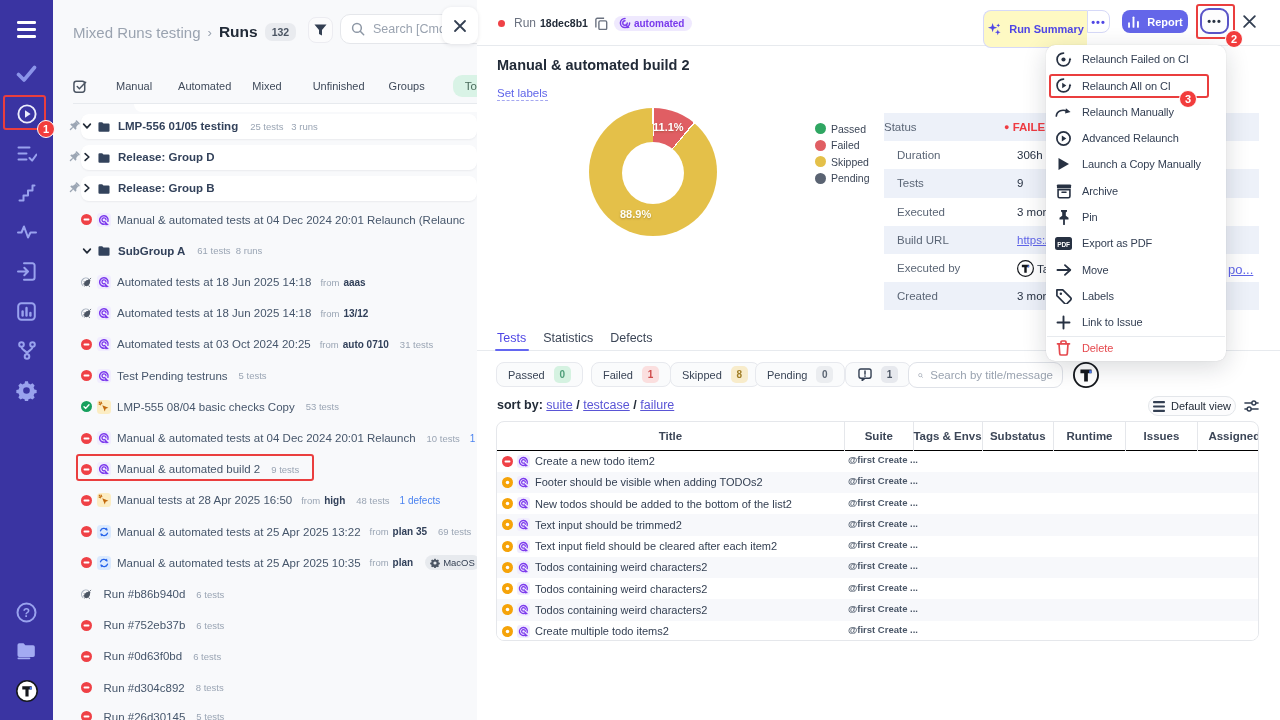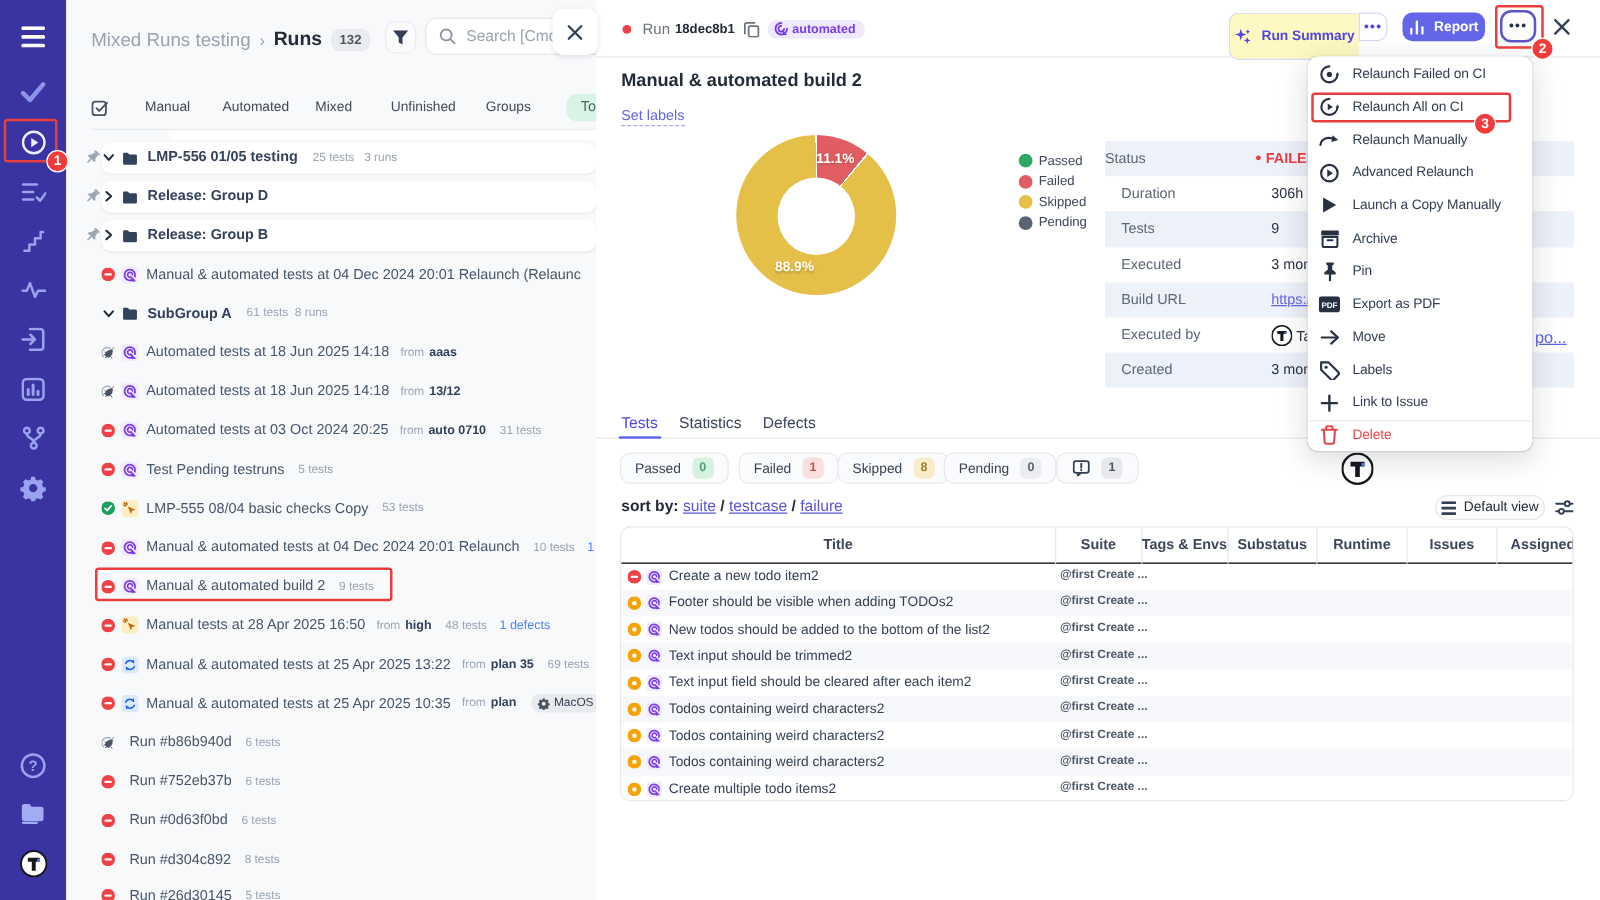--- a/index.html
+++ b/index.html
@@ -688,20 +688,27 @@
         <svg width="14" height="13" viewBox="0 0 15 14">
           <g fill="none" stroke="#333f52" stroke-width="1.5">
             <rect x="1" y="1" width="13" height="10" rx="2"></rect>
             <path d="M4.5 11.5 L4.5 13.5 L7 11.5" fill="#333f52"></path>
           </g>
           <path d="M7.5 3.2 v3.4" stroke="#333f52" stroke-width="1.6" stroke-linecap="round"></path>
           <circle cx="7.5" cy="8.7" r="0.9" fill="#333f52"></circle>
         </svg>
         <span class="cb" style="background:#e7e9ee;color:#4b5563;">1</span>
       </div>
+<div class="abs" style="left:431px;top:362px;width:155px;height:26px;background:#fff;border:1px solid #dfe2e8;border-radius:9px;display:flex;align-items:center;padding:0 9px;gap:7px;">
+        <svg width="13" height="13" viewBox="0 0 16 16">
+          <circle cx="6.8" cy="6.8" r="5" stroke="#8d97a5" stroke-width="1.7" fill="none"></circle>
+          <path d="M10.6 10.6 L14.5 14.5" stroke="#8d97a5" stroke-width="1.7" stroke-linecap="round"></path>
+        </svg>
+        <span style="color:#9aa3b0;font-size:11.5px;white-space:nowrap;">Search by title/message</span>
+      </div>
 <div class="abs" style="left:596px;top:362px;">
         <svg width="26" height="26" viewBox="0 0 28 28">
           <use href="#tavatar"></use>
         </svg>
       </div>
 <div class="abs" style="left:20px;top:398px;font-size:12.5px;color:#222b38;"><b>sort by:</b> <span style="color:#5a55d6;text-decoration:underline;">suite</span> <b>/</b> <span style="color:#5a55d6;text-decoration:underline;">testcase</span> <b>/</b> <span style="color:#5a55d6;text-decoration:underline;">failure</span></div>
 <div class="abs" style="left:671px;top:396px;width:88px;height:20px;background:#fcfcfd;border:1px solid #e3e6ea;border-radius:10px;display:flex;align-items:center;justify-content:center;gap:6px;">
         <svg width="12" height="11" viewBox="0 0 13 12">
           <g fill="#333f52">
             <rect width="13" height="2.4" rx="0.8"></rect>

